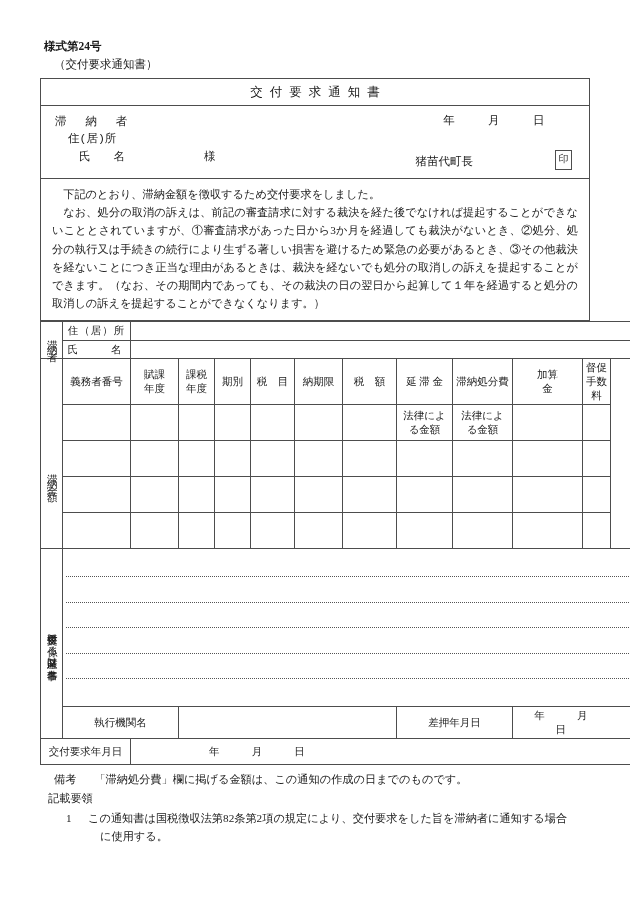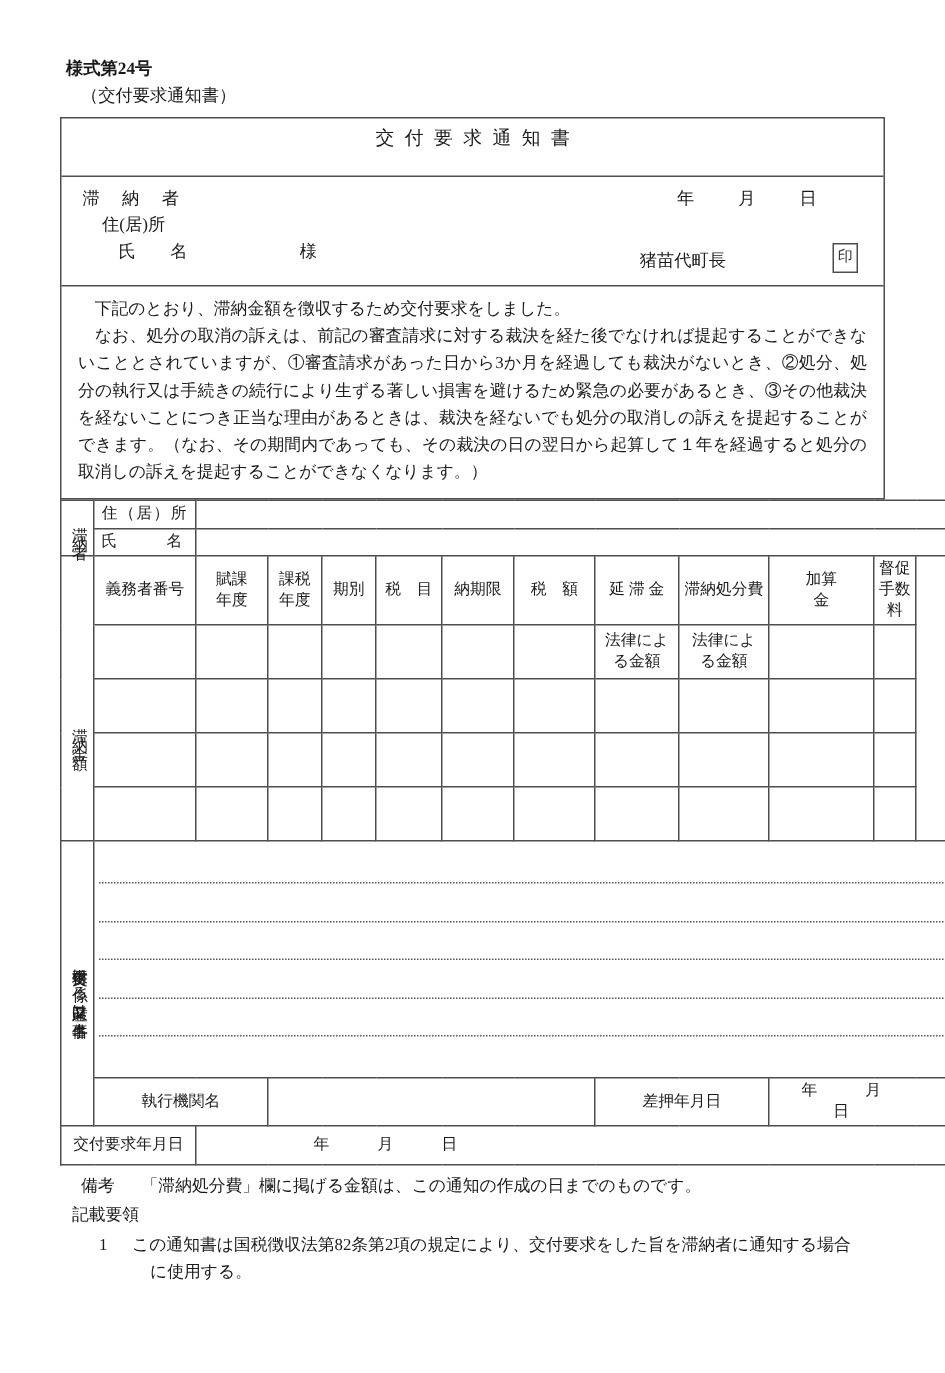--- a/index.html
+++ b/index.html
@@ -41,53 +41,54 @@
   .frame {
     border: 1px solid #4d4d4d;
     box-sizing: border-box;
     width: 550px;
   }
 
   
   .title-band {
     border-bottom: 1px solid #4d4d4d;
     text-align: center;
-    padding: 5px 0 16px 0;
+    padding: 5px 0 4px 0;
   }
   .doc-title {
     font-size: 12.5px;
     letter-spacing: 7px;
     padding-left: 7px;
   }
 
   
   .addressee {
     position: relative;
     padding: 7px 10px 6px 14px;
     height: 72px;
     box-sizing: border-box;
+    font-family: Liberation Mono, monospace;
   }
   .sp3 { letter-spacing: 6px; }
   .line-taino { font-size: 11.5px; line-height: 1.5; }
   .line-addr  { font-size: 11.5px; line-height: 1.5; margin-left: 13px; }
   .line-name  { font-size: 11.5px; line-height: 1.5; margin-left: 24px; }
   .sama { margin-left: 72px; letter-spacing: 0; }
 
   .date-line {
     position: absolute;
     top: 7px;
     right: 18px;
     font-size: 11.5px;
     letter-spacing: 0;
   }
   .date-line span { display: inline-block; width: 38px; text-align: left; }
   .mayor {
     position: absolute;
     top: 48px;
-    right: 105px;
+    right: 116px;
     font-size: 11.5px;
   }
   .seal-box {
     position: absolute;
     top: 44px;
     right: 17px;
     width: 15px;
     height: 18px;
     border: 1px solid #4d4d4d;
     font-size: 10px;

